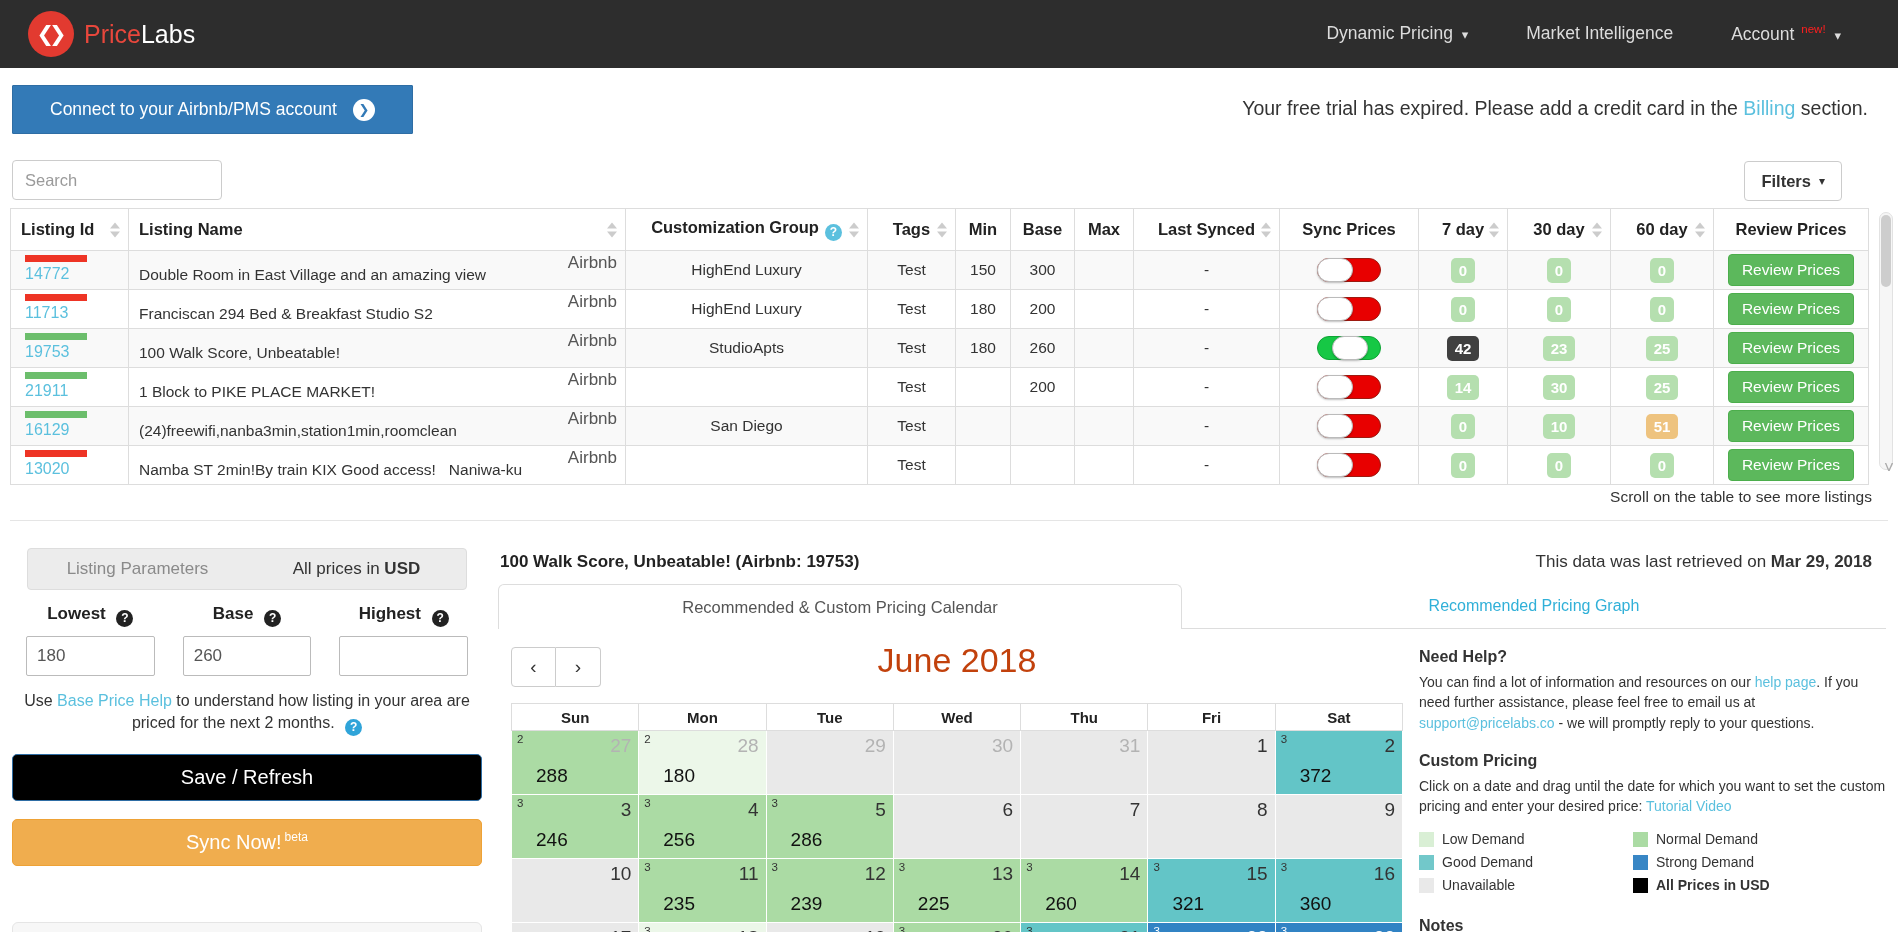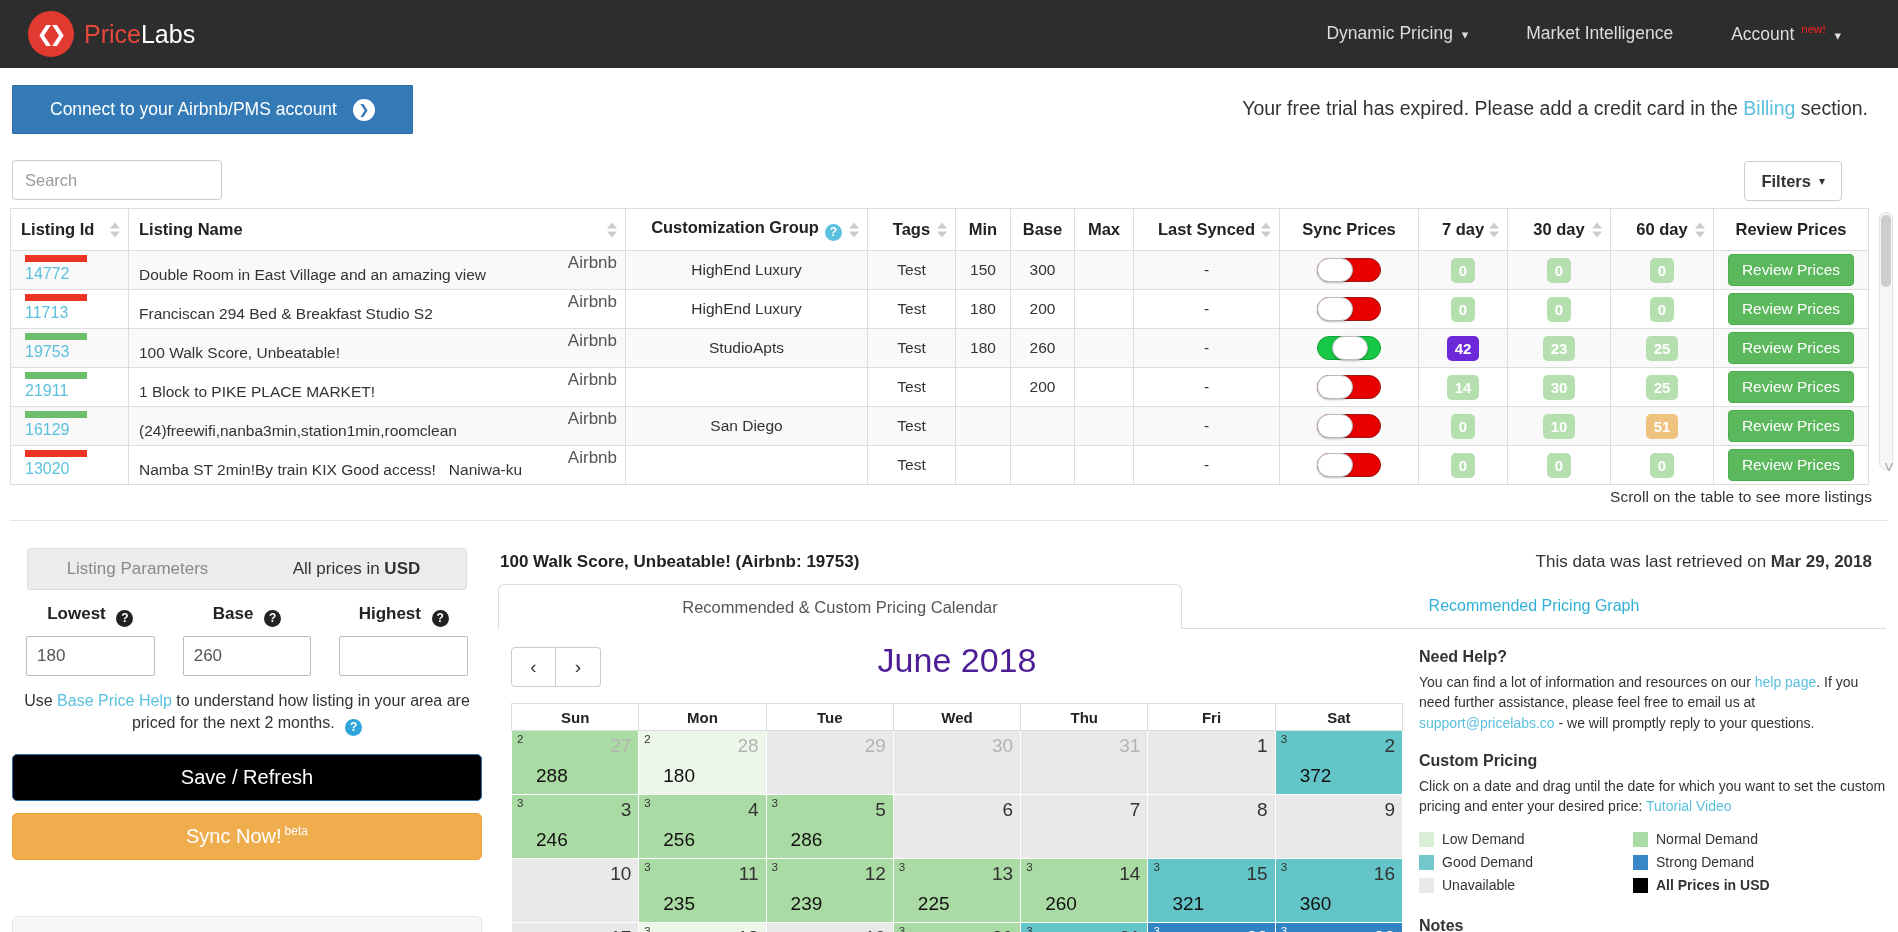--- a/index.html
+++ b/index.html
@@ -89,21 +89,21 @@
   .fields{display:flex;margin-top:14px;padding:0 14px;gap:28px}
   .field{flex:1;text-align:center}
   .field label{font-size:17px;font-weight:bold;color:#222}
   .field input{margin-top:9px;width:100%;height:40px;border:1px solid #bbb;border-radius:2px;
                padding:0 10px;font-size:17px;color:#555;font-family:inherit}
   .basehelp{margin-top:14px;text-align:center;font-size:16px;color:#333;line-height:1.4;padding:0 2px}
   .basehelp a{color:#5bc0de;text-decoration:none}
   .bigbtn{display:block;width:100%;height:47px;border-radius:5px;color:#fff;font-size:20px;
           font-family:inherit;cursor:pointer;text-align:center}
   .save-btn{margin-top:18px;background:#000000;border:1px solid #2e6da4}
-  .sync-btn{margin-top:12px;background:#f0ad4e;border:1px solid #eea236}
+  .sync-btn{margin-top:18px;background:#f0ad4e;border:1px solid #eea236}
   .sync-btn sup{font-size:12px;margin-left:3px}
   .custom-panel{margin-top:56px;height:130px;background:#f7f7f7;border:1px solid #e5e5e5;border-radius:6px;
                 text-align:center;padding-top:24px;font-size:18.5px;color:#333}
   
   .content{flex:1;margin-left:16px}
   .content-head{display:flex;justify-content:space-between;align-items:baseline;padding-top:10px}
   .listing-title{font-size:17px;font-weight:bold;color:#222;margin:0 0 0 2px}
   .retrieved{font-size:17px;color:#333;margin-right:14px}
   .tabbar{display:flex;margin-top:12px;height:45px}
   .tab-active{width:684px;border:1px solid #ddd;border-bottom:none;border-radius:6px 6px 0 0;background:#fff;
@@ -111,21 +111,21 @@
   .tab-rest{flex:1;border-bottom:1px solid #ddd;display:flex;align-items:center;justify-content:center}
   .graph-link{color:#30b0d8;font-size:16px;text-decoration:none}
   .content-body{display:flex}
   .cal-col{width:905px;flex:none;padding-left:13px}
   .cal-head{position:relative;height:58px;margin-top:8px}
   .btn-group{position:absolute;left:0;top:10px;display:flex}
   .nav-btn{width:45px;height:40px;background:#fff;border:1px solid #ccc;font-size:19px;color:#333;
            cursor:pointer;font-family:inherit;display:flex;align-items:center;justify-content:center}
   .nav-btn.prev{border-radius:4px 0 0 4px}
   .nav-btn.next{border-radius:0 4px 4px 0;border-left:none}
-  .month-title{position:absolute;left:0;right:0;top:4px;text-align:center;font-size:34px;color:#4c1d95}
+  .month-title{position:absolute;left:0;right:0;top:4px;text-align:center;font-size:34px;color:#c2410c}
   table.calendar{width:892px;border-collapse:collapse;margin-top:8px;table-layout:fixed}
   .calendar th{border:1px solid #ddd;height:27px;font-size:15px;font-weight:bold;color:#222;background:#fff}
   .calendar td{border:1px solid #fff;height:64px;position:relative;cursor:pointer}
   .cal-cell .marker{position:absolute;top:2px;left:5px;font-size:11.5px;color:#333}
   .cal-cell .daynum{position:absolute;top:4px;right:7px;font-size:19px;color:#333}
   .cal-cell.muted .daynum{color:#b3b3b3}
   .cal-cell.lt .daynum,.cal-cell.lt .marker{color:#fff}
   .cal-cell .price{position:absolute;bottom:7px;left:24px;font-size:19px;color:#111}
   
   .help-col{flex:1;padding-left:16px;color:#333}
@@ -279,21 +279,21 @@
           <span class="channel">Airbnb</span>
           <div class="lname">100 Walk Score, Unbeatable!</div>
         </td>
         <td>StudioApts</td>
         <td>Test</td>
         <td>180</td>
         <td>260</td>
         <td></td>
         <td>-</td>
         <td><span class="toggle on"><span class="knob"></span></span></td>
-        <td><span class="daybadge" style="background: #6d28d9;">42</span></td>
+        <td><span class="daybadge" style="background: #404040;">42</span></td>
         <td><span class="daybadge" style="background: rgb(181, 223, 175);">23</span></td>
         <td><span class="daybadge" style="background: rgb(181, 223, 175);">25</span></td>
         <td><button class="review-btn">Review Prices</button></td>
       </tr>
       <tr>
         <td class="c-id al"><div class="idbar" style="background: rgb(108, 190, 108);"></div><a class="idlink">21911</a></td>
         <td class="c-name al">
           <span class="channel">Airbnb</span>
           <div class="lname">1 Block to PIKE PLACE MARKET!</div>
         </td>

